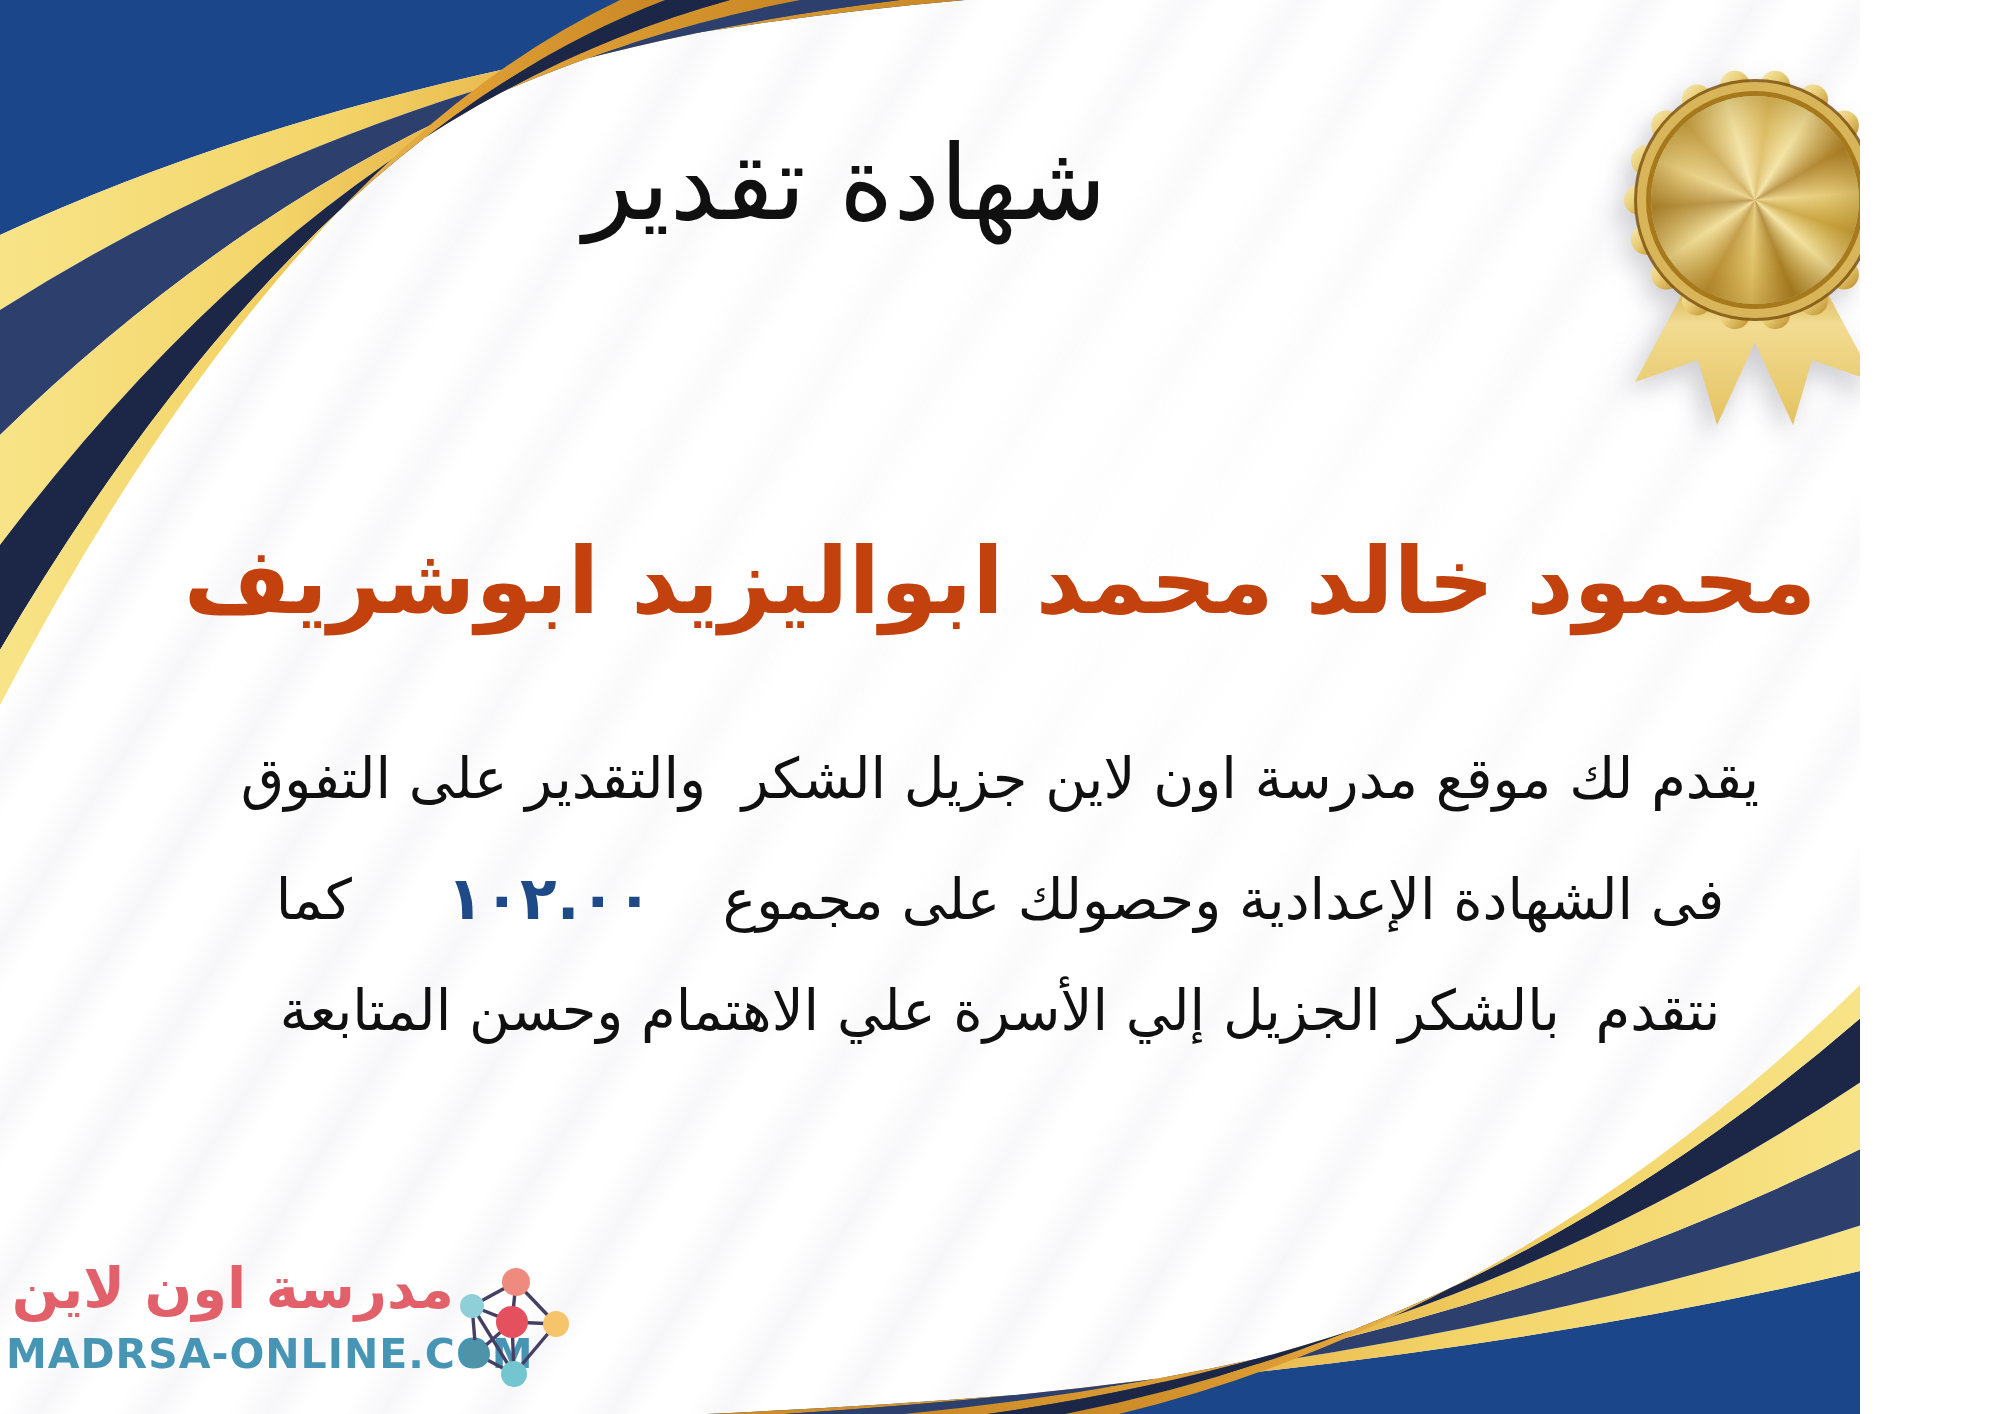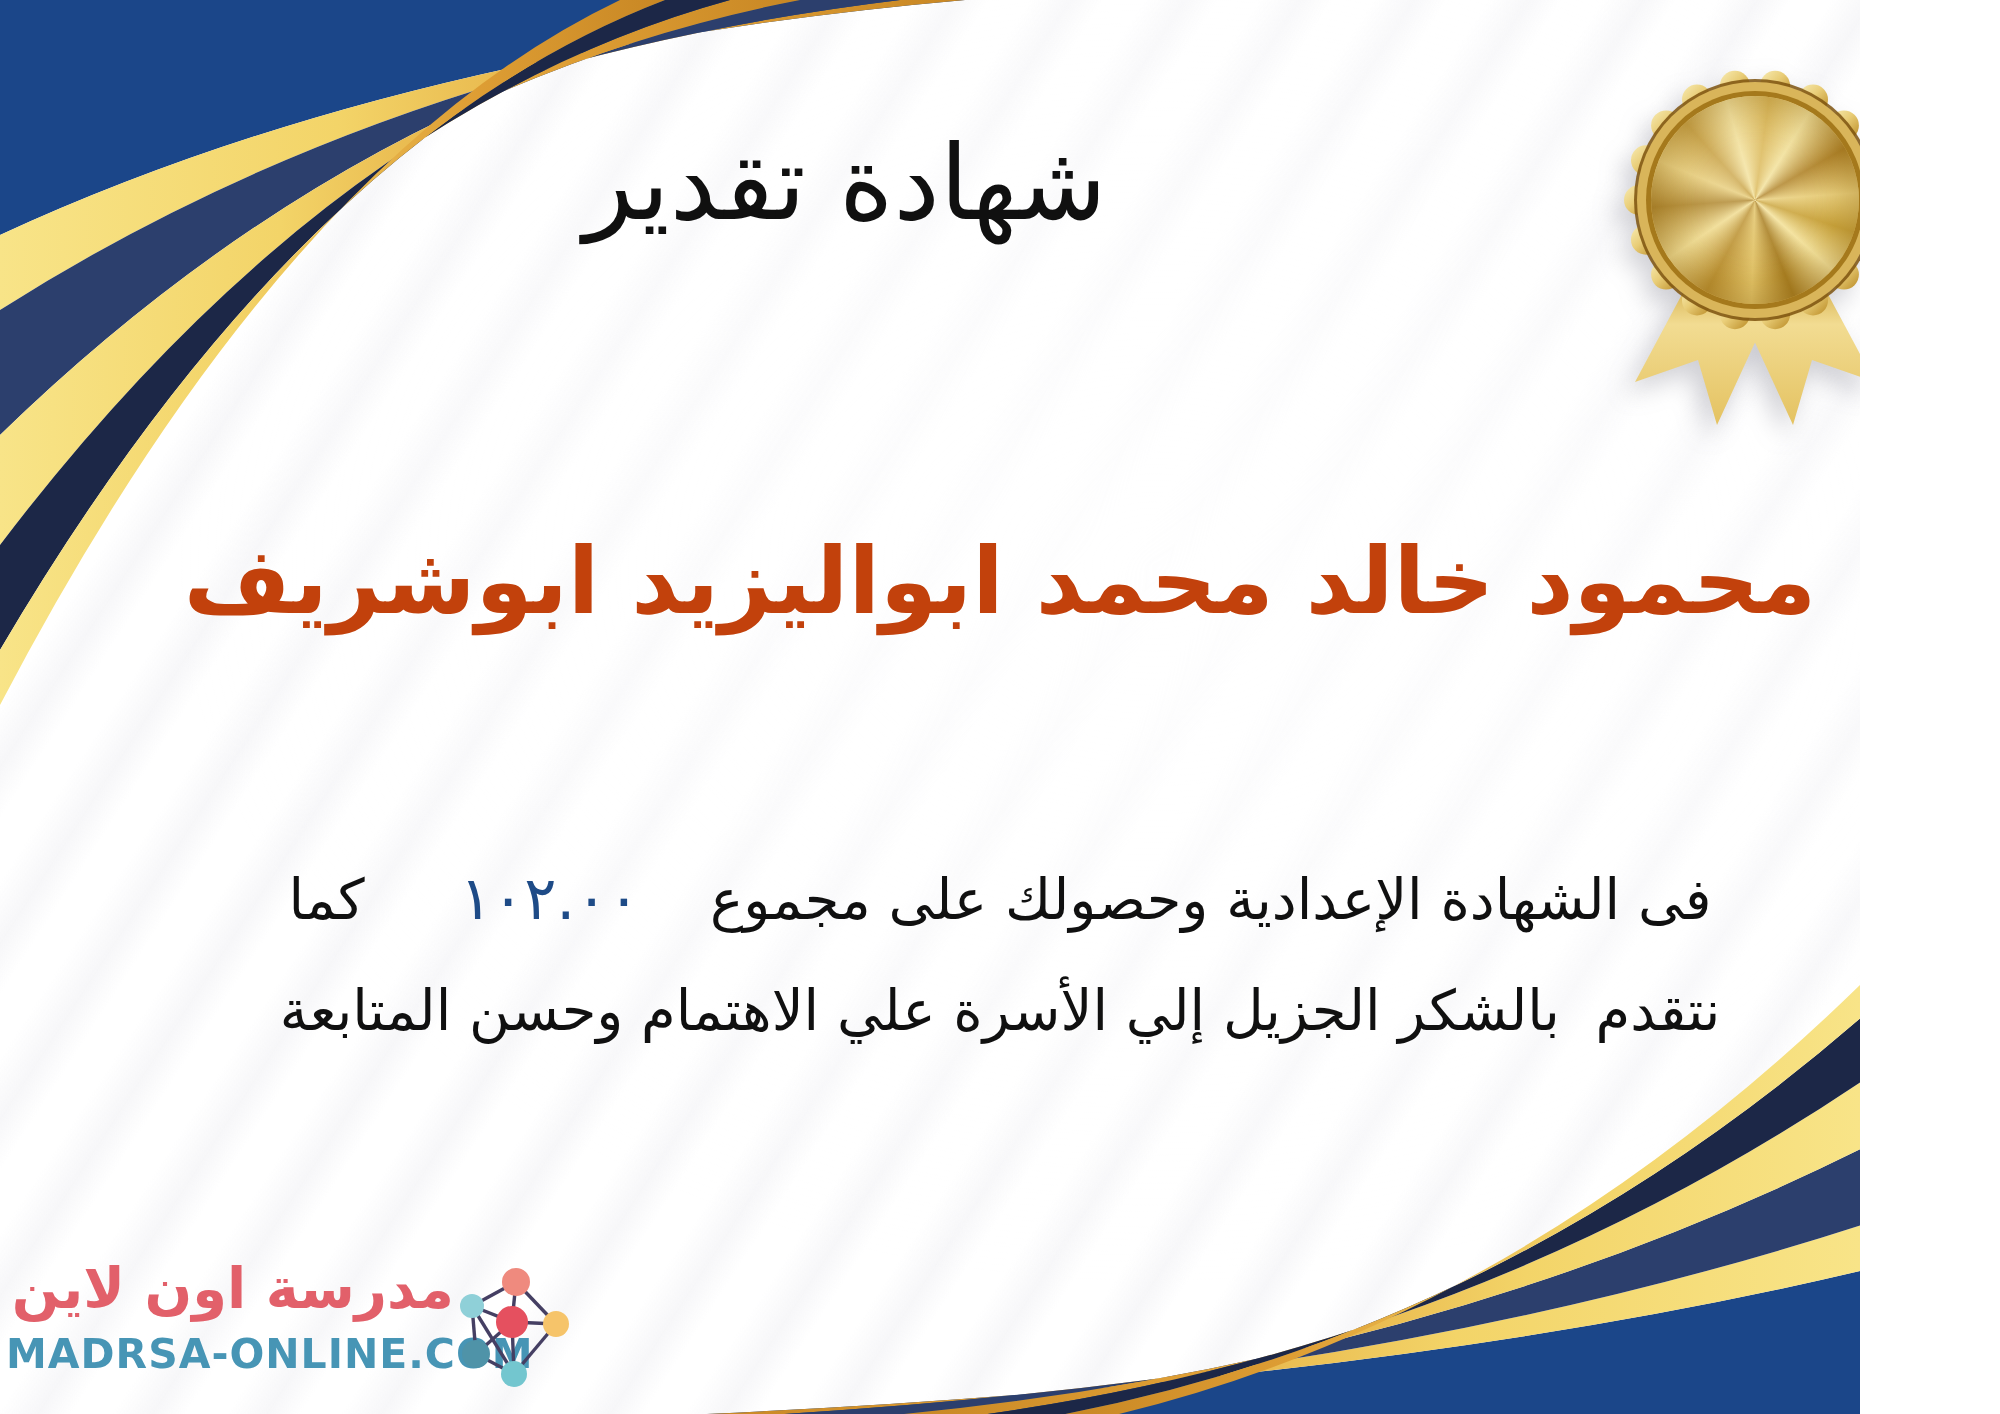--- a/index.html
+++ b/index.html
@@ -28,21 +28,21 @@
   
   .txt{position:absolute;left:0;width:2000px;text-align:center;direction:rtl;
        white-space:pre;color:#101010;}
   .title{top:108px;font-size:104px;line-height:1.45;width:1690px;}
   .name{top:528px;font-size:92px;font-weight:700;color:#c2410c;}
   .bodyline{font-size:56px;line-height:1.55;}
   .l1{top:736px;}
   .l2{top:852px;}
   .l3{top:968px;}
   .closing{top:1148px;font-size:58px;}
-  .score{color:#1e4b87;font-weight:400;margin:0 70px 0 95px;font-size:60px;}
+  .score{color:#1e4b87;font-weight:700;margin:0 70px 0 95px;font-size:60px;}
 
   
   .medal{position:absolute;left:1595px;top:30px;width:320px;height:400px;}
   .medal svg{position:absolute;left:0;top:0;filter:drop-shadow(-8px 12px 12px rgba(100,100,115,.30));}
   .medal-face{
     position:absolute;left:56px;top:66px;width:208px;height:208px;border-radius:50%;
     background:
       radial-gradient(circle at 42% 38%, rgba(255,255,255,.28), rgba(255,255,255,0) 62%),
       conic-gradient(from 8deg,
         #d9b44e 0deg,#f2e097 24deg,#b08327 52deg,#e8cd78 78deg,#caa43c 100deg,
@@ -131,20 +131,21 @@
         </g>
       <circle cx="160" cy="170" r="116" fill="url(#gScallop)"></circle>
     </svg>
     <div class="medal-face"></div>
   </div>
 
   <div class="txt title">شهادة تقدير</div>
 
   <div class="txt name">محمود خالد محمد ابواليزيد ابوشريف</div>
 
+  <div class="txt bodyline l1">يقدم لك موقع مدرسة اون لاين جزيل الشكر  والتقدير على التفوق</div>
 
   <div class="txt bodyline l2"><span>فى الشهادة الإعدادية وحصولك على مجموع</span><span class="score">١٠٢.٠٠</span><span>كما</span></div>
 
   <div class="txt bodyline l3">نتقدم  بالشكر الجزيل إلي الأسرة علي الاهتمام وحسن المتابعة</div>
 
 
   <div class="logo-ar">مدرسة اون لاين</div>
   <div class="logo-en">MADRSA-ONLINE.COM</div>
 
   <svg class="logo-icon" viewBox="0 0 120 122" aria-hidden="true">

